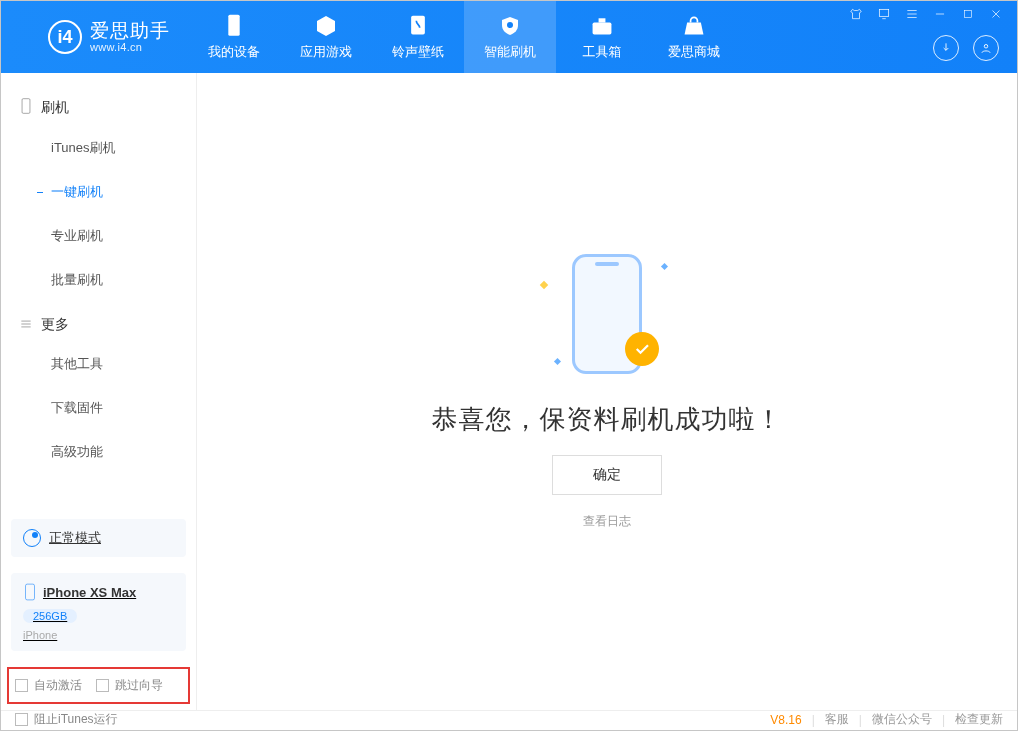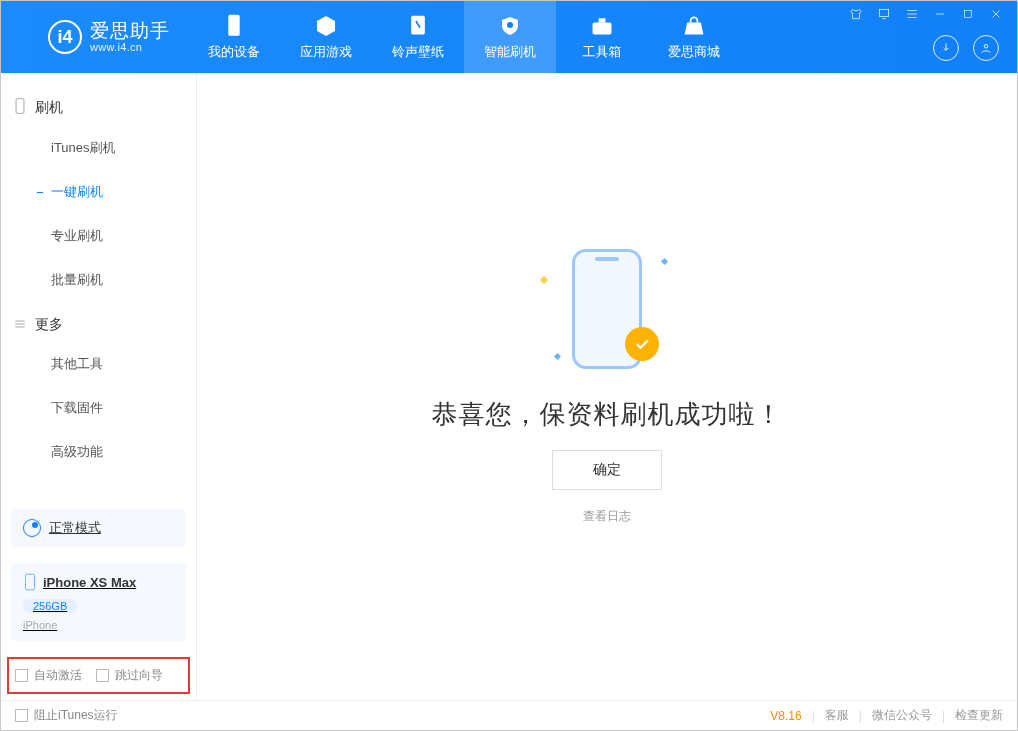--- a/index.html
+++ b/index.html
@@ -20,21 +20,21 @@
 .win-controls { display: flex; gap: 10px; padding-right: 4px; }
 .win-controls .wc { width: 18px; height: 18px; display: flex; align-items: center; justify-content: center; cursor: pointer; color: #fff; }
 .win-controls svg { stroke: #fff; fill: none; stroke-width: 1.2; }
 .titlebar-actions { display: flex; gap: 14px; margin-top: 12px; margin-right: 10px; }
 .circle-btn { width: 26px; height: 26px; border: 1.5px solid rgba(255,255,255,.85); border-radius: 50%; display: flex; align-items: center; justify-content: center; cursor: pointer; }
 .circle-btn svg { stroke: #fff; fill: none; stroke-width: 1.5; }
 
 .body-area { flex: 1; display: flex; min-height: 0; }
 .sidebar { width: 196px; border-right: 1px solid #eee; display: flex; flex-direction: column; background: #fff; }
 .side-list { flex: 1; overflow: auto; padding-top: 10px; }
-.side-group-head { display: flex; align-items: center; gap: 8px; padding: 14px 12px 8px; font-size: 14px; color: #333; }
+.side-group-head { display: flex; align-items: center; gap: 8px; padding: 14px 18px 8px; font-size: 14px; color: #333; }
 .side-group-head svg { stroke: #666; fill: none; }
 .side-item { padding: 13px 0 13px 50px; font-size: 13px; color: #555; cursor: pointer; position: relative; }
 .side-item.active { color: #1281f9; }
 .side-item.active::before { content: ""; position: absolute; left: 36px; top: 50%; width: 6px; height: 1px; background: #1281f9; }
 .mode-card, .device-card { margin: 8px 10px; padding: 10px 12px; border-radius: 4px; background: #f5f8fc; display: flex; flex-direction: column; gap: 4px; text-decoration: underline; }
 .mode-card { flex-direction: row; align-items: center; gap: 8px; font-size: 13px; color: #333; }
 .mode-card .ic { width: 18px; height: 18px; border: 1.5px solid #1281f9; border-radius: 50%; position: relative; }
 .mode-card .ic::after { content: ""; position: absolute; width: 6px; height: 6px; background: #1281f9; border-radius: 50%; top: 2px; right: 2px; }
 .device-card .name { font-size: 13px; font-weight: 600; color: #333; display: flex; align-items: center; gap: 6px; }
 .device-card .name svg { stroke: #1281f9; fill: none; }
@@ -51,21 +51,21 @@
 .check { width: 34px; height: 34px; background: #ffb300; border-radius: 50%; position: absolute; right: 18px; bottom: 18px; display: flex; align-items: center; justify-content: center; }
 .check svg { stroke: #fff; fill: none; stroke-width: 3; }
 .spark { position: absolute; width: 6px; height: 6px; background: #ffd24d; transform: rotate(45deg); }
 .spark.s1 { left: 4px; top: 28px; }
 .spark.s2 { right: 10px; top: 10px; width: 5px; height: 5px; background: #6bb2ff; }
 .spark.s3 { left: 18px; bottom: 20px; width: 5px; height: 5px; background: #6bb2ff; }
 .success-text { font-size: 26px; color: #333; letter-spacing: 1px; }
 .confirm-btn { border: 1px solid #ddd; background: #fff; padding: 10px 40px; font-size: 14px; color: #333; cursor: pointer; }
 .view-log { font-size: 12px; color: #999; cursor: pointer; }
 
-.statusbar { height: 30px; border-top: 1px solid #eee; display: flex; align-items: center; padding: 0 14px; font-size: 12px; color: #999; gap: 10px; }
+.statusbar { height: 20px; border-top: 1px solid #eee; display: flex; align-items: flex-start; padding: 0 14px; font-size: 12px; color: #999; gap: 10px; }
 .statusbar .left-sb { display: flex; align-items: center; gap: 6px; }
 .statusbar .right-sb { margin-left: auto; display: flex; align-items: center; gap: 10px; }
 .sb-link { color: #999; cursor: pointer; }
 .sb-sep { color: #ddd; }
 .ver { color: #ff8a00; }
 </style>
 </head>
 <body>
 
 <div class="app-window">

